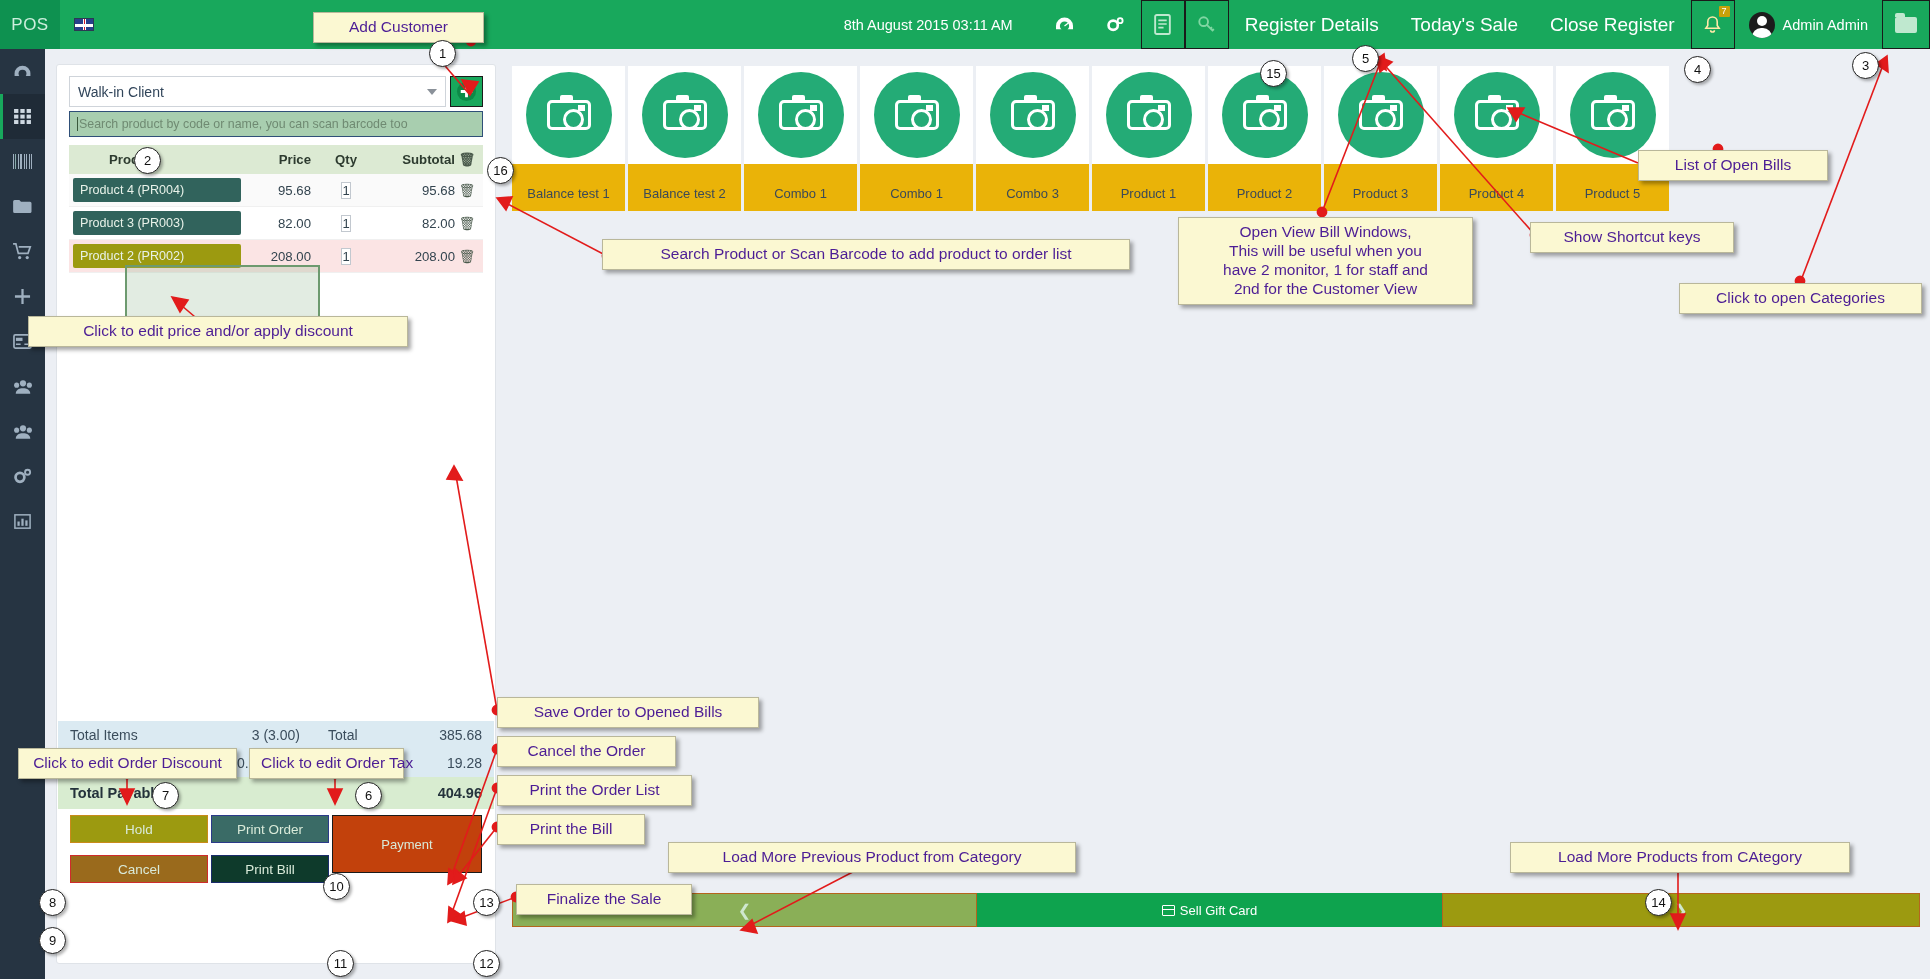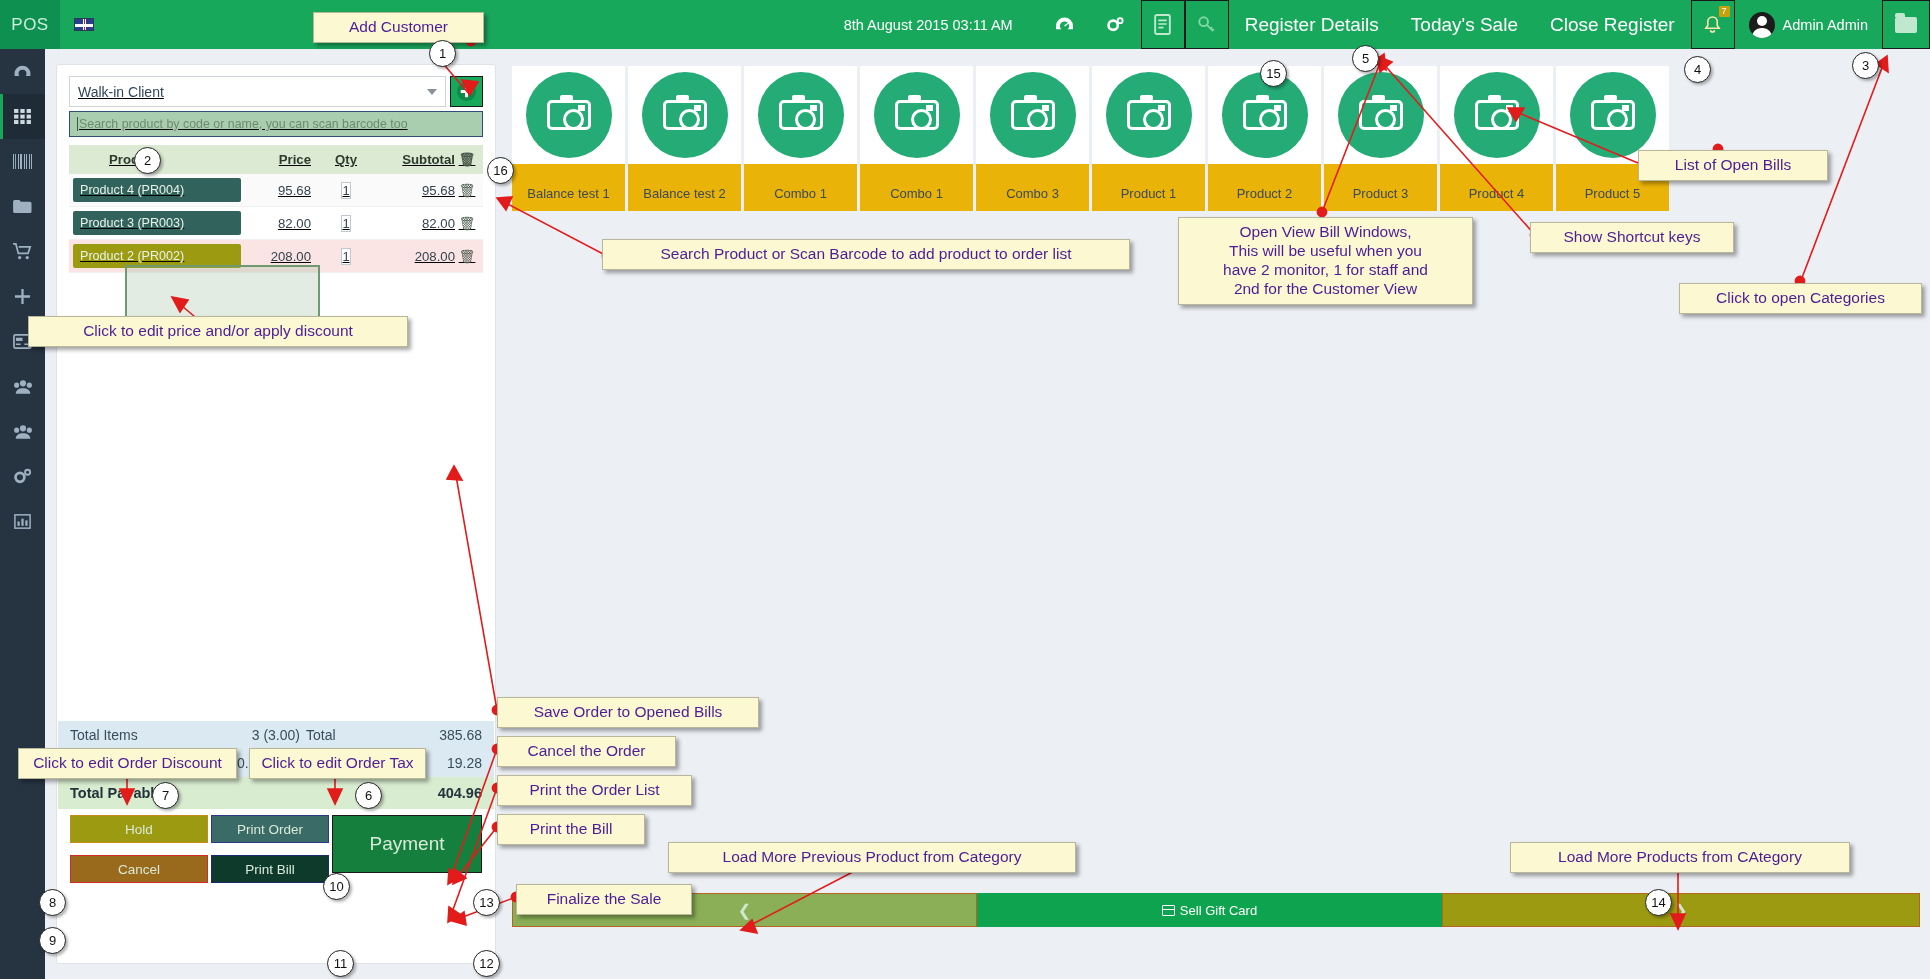--- a/index.html
+++ b/index.html
@@ -52,21 +52,21 @@
     color:#9fb0c0; font-size:15px; position:relative; }
   .sb-item.active { background:#1f2b37; }
   .sb-item.active:before { content:""; position:absolute; left:0; top:0; width:3px; height:100%;
     background:#18a85c; }
   .barcode { width:20px; height:15px; display:flex; gap:1.5px; }
   .barcode b { display:block; width:1.6px; height:100%; background:#9fb0c0; }
   .barcode b:nth-child(2){ background:#8aa; } .barcode b:nth-child(4){ width:2.6px; }
 
   
   .order-panel { position:absolute; left:56px; top:64px; width:440px; height:900px;
-    background:#fff; border:1px solid #dfe3e8; border-radius:3px;text-decoration:underline; }
+    background:#fff; border:1px solid #dfe3e8; border-radius:3px; }
   .cust-row { display:flex; padding:11px 12px 0 12px; gap:4px; }
   .cust-select { flex:1; height:31px; border:1px solid #cfd4da; background:#fff;
     display:flex; align-items:center; padding:0 8px; font-size:14px; color:#31455a;
     position:relative; }
   .caret { position:absolute; right:8px; width:0;height:0; border-left:5px solid transparent;
     border-right:5px solid transparent; border-top:6px solid #8a9199; }
   .add-cust { width:33px; height:31px; background:#18a85c; display:flex;
     align-items:center; justify-content:center; color:#fff; font-size:21px;
     outline:1.5px solid #1a1a1a; outline-offset:-1px; }
   .search-wrap { padding:4px 12px 0 12px; }
@@ -91,36 +91,36 @@
     text-align:center; font-size:13px; line-height:21px; margin:0 auto; }
   .prodcell { flex:1; padding-right:8px; }
   .chip-frame { position:absolute; left:68px; top:200px; width:195px; height:73px;
     border:2px solid #6d9a6f; background:rgba(140,180,140,.25); }
 
   
   .totals { position:absolute; left:1px; right:1px; bottom:70px; }
   .tot-line { display:flex; align-items:center; background:#dbeaf2; padding:6px 12px;
     font-size:14px; color:#3b4d5c; }
   .tot-line .lab { width:120px; } .tot-line .v1 { width:110px; text-align:right; }
-  .tot-line .lab2 { width:110px; padding-left:6px; } .tot-line .v2 { flex:1; text-align:right; }
+  .tot-line .lab2 { width:110px; padding-left:28px; } .tot-line .v2 { flex:1; text-align:right; }
   .editbtn { background:#8fc79b; color:#dff0e3; padding:4px 8px; font-size:13.5px;
     outline:1.5px solid #1a1a1a; outline-offset:-1px; }
   .tot-pay { display:flex; background:#d8ecd0; padding:8px 12px; font-weight:bold;
     font-size:14.5px; color:#24323b; }
   .tot-pay .v { margin-left:auto; }
 
   .actions { display:flex; padding:6px 12px 10px 12px; gap:3px; }
   .acol { display:flex; flex-direction:column; gap:12px; }
   .abtn { display:flex; align-items:center; justify-content:center;
     font-size:13.5px; color:#d9ead9; height:28px; }
   .b-hold { width:138px; background:#9c9a10; outline:1.5px solid #c98a1a; outline-offset:-1px;}
   .b-cancel{ width:138px; background:#9a6a1c; outline:1.5px solid #cf2b2b; outline-offset:-1px;}
   .b-porder{ width:118px; background:#3a6b66; outline:1.5px solid #2b3a8a; outline-offset:-1px;}
   .b-pbill { width:118px; background:#0e3a2b; outline:1.5px solid #1a2b6b; outline-offset:-1px;}
-  .b-pay   { width:164px; background:#15803d; height:58px; font-size:19px;
+  .b-pay   { width:164px; background:#c2410c; height:58px; font-size:13px;
              outline:1.5px solid #1a1a1a; outline-offset:-1px;}
 
   
   .prod-grid { position:absolute; left:512px; top:66px; right:10px; height:145px;
     display:flex; gap:3px; }
   .tile { width:113px; background:#eab308; display:flex; flex-direction:column;gap:12px; }
   .tile-img { height:107px; background:#fff; display:flex; align-items:center; justify-content:center; }
   .circ { width:86px; height:86px; border-radius:50%; background:#24ab76;
     display:flex; align-items:center; justify-content:center; }
   .cam { width:44px; height:30px; border:3px solid #fff; border-radius:5px; position:relative; }
@@ -565,21 +565,21 @@
       <div class="cal" style="left: 602px; top: 239px; width: 528px;">Search Product or Scan Barcode to add product to order list</div>
       <div class="cal" style="left: 28px; top: 316px; width: 380px;">Click to edit price and/or apply discount</div>
       <div class="cal" style="left: 1178px; top: 217px; width: 295px;">Open View Bill Windows,
 This will be useful when you
 have 2 monitor, 1 for staff and
 2nd for the Customer View</div>
       <div class="cal" style="left: 1638px; top: 150px; width: 190px;">List of Open Bills</div>
       <div class="cal" style="left: 1530px; top: 222px; width: 204px;">Show Shortcut keys</div>
       <div class="cal" style="left: 1679px; top: 283px; width: 243px;">Click to open Categories</div>
       <div class="cal" style="left: 18px; top: 748px; width: 219px;">Click to edit Order Discount</div>
-      <div class="cal" style="left: 249px; top: 748px; width: 177px;">Click to edit Order Tax</div>
+      <div class="cal" style="left: 249px; top: 748px; width: 155px;">Click to edit Order Tax</div>
       <div class="cal" style="left: 497px; top: 697px; width: 262px;">Save Order to Opened Bills</div>
       <div class="cal" style="left: 497px; top: 736px; width: 179px;">Cancel the Order</div>
       <div class="cal" style="left: 497px; top: 775px; width: 195px;">Print the Order List</div>
       <div class="cal" style="left: 497px; top: 814px; width: 148px;">Print the Bill</div>
       <div class="cal" style="left: 516px; top: 884px; width: 176px;">Finalize the Sale</div>
       <div class="cal" style="left: 668px; top: 842px; width: 408px;">Load More Previous Product from Category</div>
       <div class="cal" style="left: 1510px; top: 842px; width: 340px;">Load More Products from CAtegory</div>
     </div>
   <div id="marks">
       <div class="num" style="left: 429px; top: 40px;">1</div>

